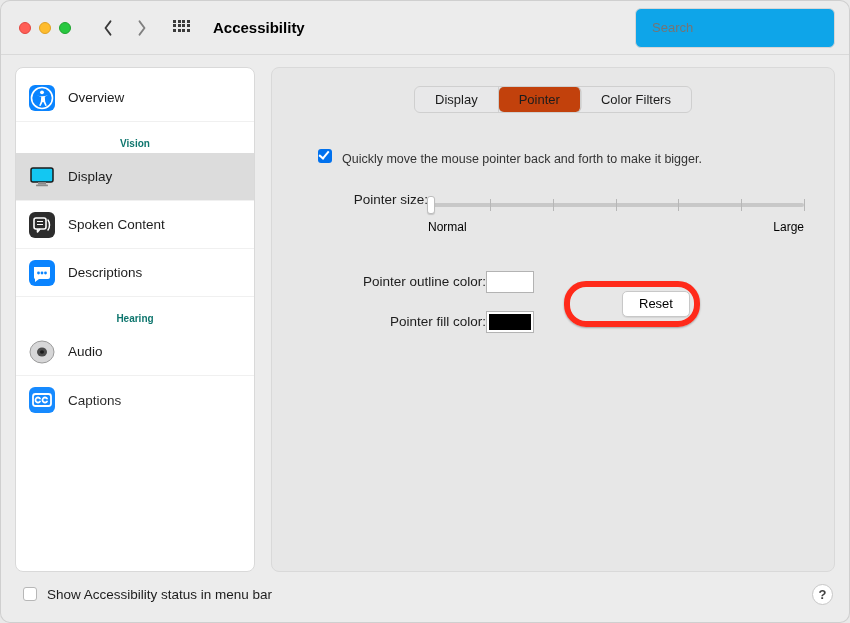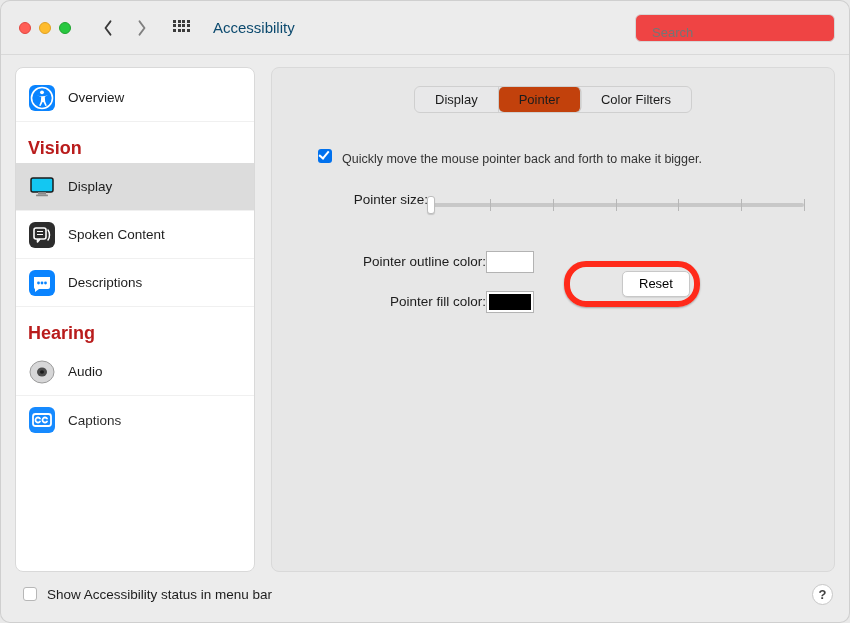--- a/index.html
+++ b/index.html
@@ -36,28 +36,28 @@
   .traffic { display:flex; gap:8px; align-items:center; }
   .tl { width:12px; height:12px; border-radius:50%; display:block; }
   .tl.red    { background:#ff5f57; border:0.5px solid #e24640; }
   .tl.yellow { background:#febc2e; border:0.5px solid #dfa023; }
   .tl.green  { background:#28c840; border:0.5px solid #1fa32e; }
   .navarrows { display:flex; gap:16px; margin-left:16px; }
   .navarrow { width:18px; height:24px; display:flex; align-items:center; justify-content:center; color:#808080; }
   .navarrow.enabled { color:#3a3a3a; }
   .apps-icon { width:16px; height:16px; display:grid; grid-template-columns:repeat(4,3px); grid-template-rows:repeat(3,3px); gap:1.5px; margin-left:10px; }
   .apps-icon span { background:#3b3b3b; width:3px; height:3px; display:block; }
-  .title { font-weight:400; font-size:15px; margin-left:12px; color:#0c4a6e; flex:0 0 auto; }
+  .title { font-weight:700; font-size:15px; margin-left:12px; color:#000000; flex:0 0 auto; }
   .spacer { flex:1 1 auto; }
   .searchwrap {
-    display:flex; align-items:flex-end; gap:6px;
-    background:#ef4444;
+    display:flex; align-items:center; gap:6px;
+    background:#0ea5e9;
     border:1px solid #d6d6d6;
     border-radius:6px;
-    height:28px; width:200px;
+    height:40px; width:200px;
     padding:0 8px;
     color:#8a8a8a;
   }
   .searchwrap input {
     border:none; outline:none; background:transparent; flex:1; font-size:13px; color:#333;
   }
   
   .body {
     flex:1 1 auto;
     padding: 12px 14px 0 14px;
@@ -79,23 +79,24 @@
     display:flex; align-items:center; gap:12px;
     height:48px; padding:0 12px;
     border-bottom:1px solid #f0f0f0;
     font-size:13.5px;
     cursor:default;
   }
   .sb-item.selected { background:#dcdcdc; }
   .sb-item.last-vis { border-bottom:none; }
   .sb-section {
     padding:16px 12px 4px 12px;
-    color:#b91c1c;
-    font-size:18px;
+    color:#0f766e;
+    font-size:10px;
     font-weight:600;
+    text-align:center;
   }
   .sb-icon { width:28px; height:28px; display:flex; align-items:center; justify-content:center; flex:0 0 28px; }
   .sb-icon svg { width:28px; height:28px; }
   
   .panel {
     flex:1 1 auto;
     background:#e7e7e7;
     border:1px solid #d9d9d9;
     border-radius:8px;
     padding:18px 30px 20px 30px;
@@ -331,20 +332,24 @@
           <div class="slider-track">
             <span class="tick" style="left:0%"></span>
             <span class="tick" style="left:16.6%"></span>
             <span class="tick" style="left:33.3%"></span>
             <span class="tick" style="left:50%"></span>
             <span class="tick" style="left:66.6%"></span>
             <span class="tick" style="left:83.3%"></span>
             <span class="tick" style="left:100%"></span>
             <div class="knob"></div>
           </div>
+          <div class="slider-labels">
+            <span>Normal</span>
+            <span>Large</span>
+          </div>
         </div>
       </div>
 
       <div class="colorrows colorarea">
         <div class="colorrow">
           <div class="colorlabel">Pointer outline color:</div>
           <div class="colorwell inner">
             <span class="swatch" style="background:#ffffff"></span>
           </div>
         </div>

